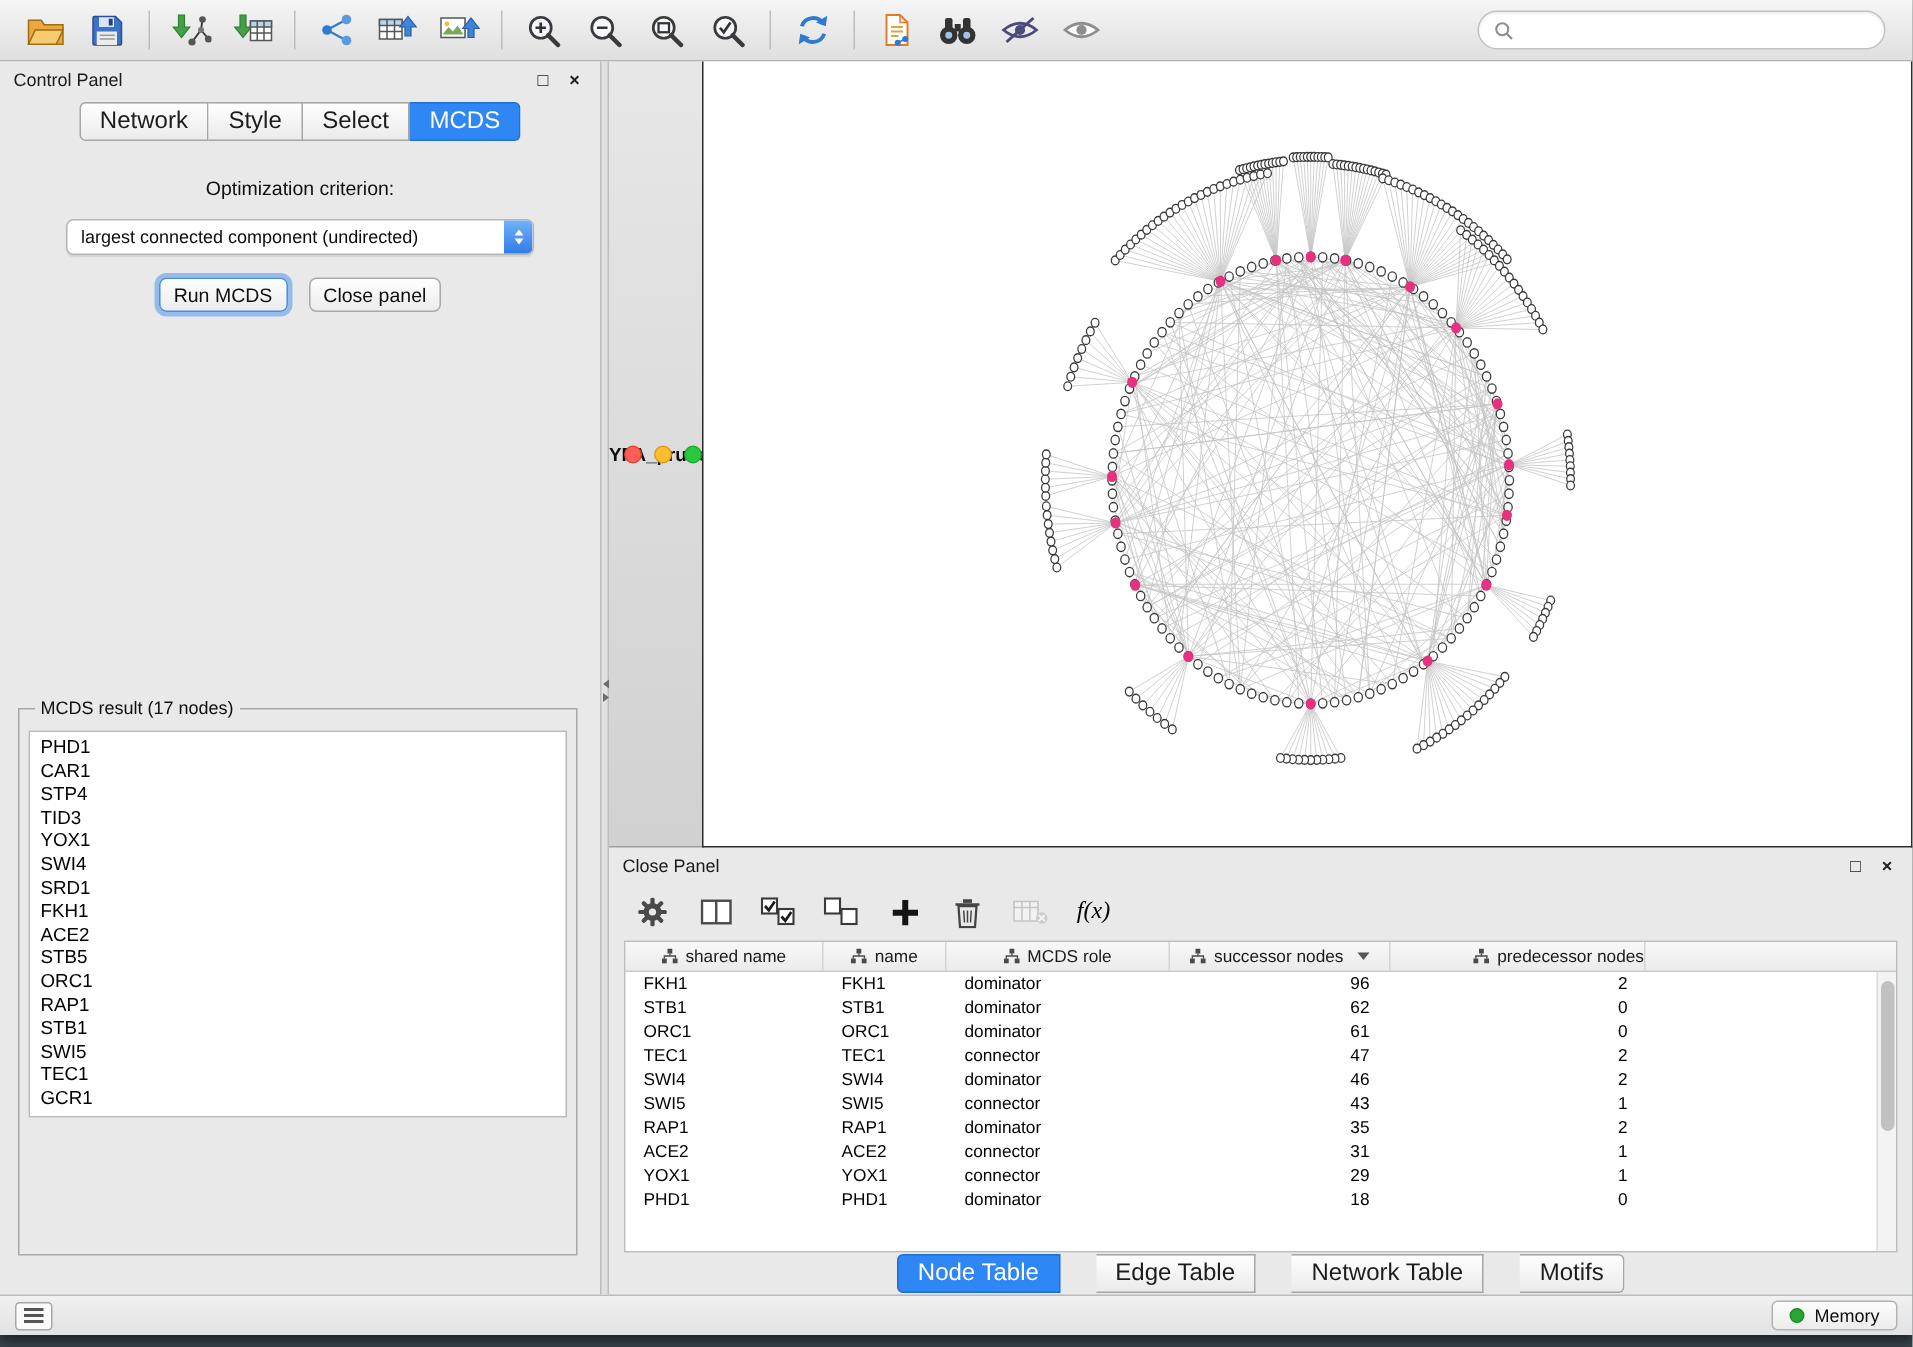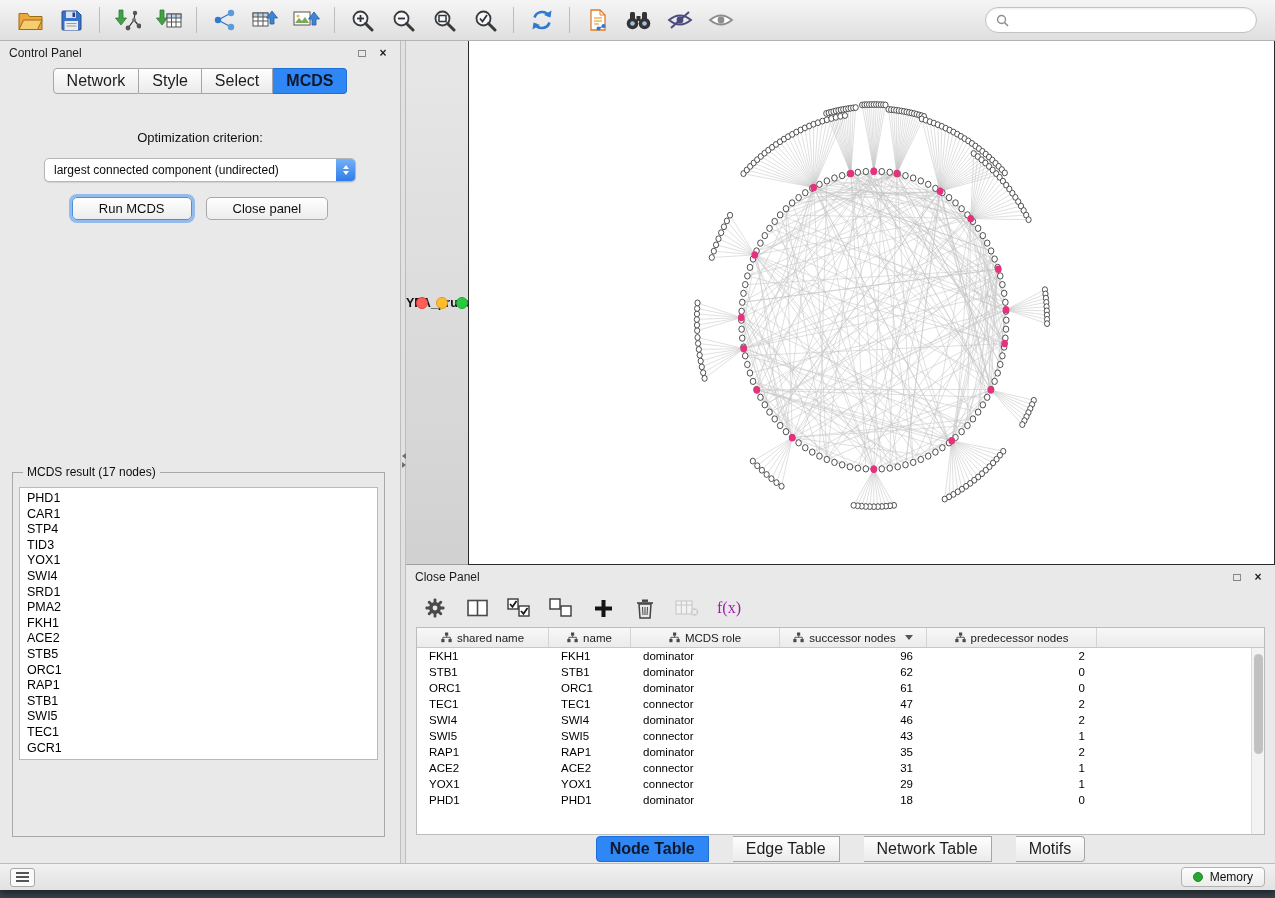--- a/index.html
+++ b/index.html
@@ -20,30 +20,30 @@
 
 
 .control-panel{flex:0 0 400px;width:400px;background:#e9e9e9;display:flex;flex-direction:column;}
 .panel-header{height:24px;flex:0 0 24px;display:flex;align-items:center;padding:0 9px;font-size:12px;color:#1b1b1b;}
 .panel-header .ph-title{flex:1;}
 .ph-btn{width:16px;height:16px;display:flex;align-items:center;justify-content:center;font-size:12px;color:#222;margin-left:5px;font-weight:bold;}
 .cp-tabs{display:flex;justify-content:center;margin:3px 0 10px;flex:0 0 auto;}
 .ctab{font-size:16px;padding:3px 13px;border:1px solid #a6a6a6;border-left:none;background:linear-gradient(#fefefe,#ebebeb);color:#1d1d1d;white-space:nowrap;}
 .ctab:first-child{border-left:1px solid #a6a6a6;border-radius:4px 0 0 4px;}
 .ctab:last-child{border-radius:0 4px 4px 0;}
-.ctab.sel{background:#2e87f5;border-color:#1f6fd6;color:#0f172a;font-weight:bold;}
+.ctab.sel{background:#2e87f5;border-color:#1f6fd6;color:#ffffff;}
 .cp-controls{text-align:center;flex:0 0 auto;}
-.opt-label{font-size:13px;color:#101010;margin:26px 0 13px;}
+.opt-label{font-size:13px;color:#101010;margin:14px 0 13px;}
 .dropdown{width:312px;height:24px;margin:0 auto;background:#fff;border:1px solid #b6b6b6;border-radius:5px;display:flex;align-items:center;box-shadow:0 1px 1px rgba(0,0,0,.1);overflow:hidden;}
 .dd-text{flex:1;font-size:12px;text-align:left;padding-left:9px;color:#0c0c0c;white-space:nowrap;}
 .dd-cap{flex:0 0 19px;height:24px;background:linear-gradient(#76b3fa,#2d79e8);display:flex;flex-direction:column;align-items:center;justify-content:center;gap:2px;}
 .dd-cap .up{width:0;height:0;border-left:3.5px solid transparent;border-right:3.5px solid transparent;border-bottom:4px solid #fff;}
 .dd-cap .down{width:0;height:0;border-left:3.5px solid transparent;border-right:3.5px solid transparent;border-top:4px solid #fff;}
 .cp-buttons{margin-top:15px;display:flex;justify-content:center;gap:14px;}
-.btn{font-size:13px;padding:3px 26px;background:linear-gradient(#ffffff,#ececec);border:1px solid #a9a9a9;border-radius:5px;color:#0e0e0e;}
+.btn{font-size:13px;padding:3px 9px;background:linear-gradient(#ffffff,#ececec);border:1px solid #a9a9a9;border-radius:5px;color:#0e0e0e;}
 .btn.focused{box-shadow:0 0 0 3px rgba(80,150,240,.55);border-color:#4a90e2;}
 .cp-spacer{flex:1;}
 .mcds-fieldset{margin:0 15px 26px 12px;height:372px;border:1px solid #a8a8a8;padding:8px 6px 6px;display:flex;justify-content:space-between;}
 .mcds-fieldset legend{font-size:12px;color:#0e0e0e;padding:0 4px;margin-left:4px;}
 .mcds-list{flex:1;background:#fff;border:1px solid #b9b9b9;overflow:hidden;padding:3px 0;}
 .mcds-item{font-size:12.5px;padding:0 7px;color:#000;line-height:15.6px;}
 
 
 .splitter{flex:0 0 6px;background:#e1e1e1;border-left:1px solid #bdbdbd;border-right:1px solid #bdbdbd;position:relative;}
 .split-handle{position:absolute;top:412px;left:0;width:6px;height:18px;display:flex;flex-direction:column;align-items:center;gap:3px;}
@@ -60,29 +60,29 @@
 .light.yellow{background:#febc2e;border:1px solid #d89e24;}
 .light.green{background:#28c840;border:1px solid #1dad2b;}
 .net-title{position:absolute;left:0;right:0;text-align:center;font-size:12.5px;font-weight:700;color:#0d0d0d;}
 .net-canvas{flex:1;background:#fff;border:1px solid #2a2a2a;border-top:none;position:relative;}
 .net-canvas svg{position:absolute;top:0;left:0;width:100%;height:100%;}
 
 
 .table-section{flex:1;display:flex;flex-direction:column;background:#e9e9e9;min-height:0;}
 .tp-toolbar{flex:0 0 38px;display:flex;align-items:center;padding:0 14px;gap:12px;}
 .tp-icon{width:30px;height:28px;display:flex;align-items:center;justify-content:center;}
-.fx{font-family:"Liberation Serif",serif;font-size:16px;color:#a21caf;}
+.fx{font-family:"Liberation Serif",serif;font-style:italic;font-size:16px;color:#000000;}
 .table-wrap{flex:1;margin:0 10px;background:#fff;border:1px solid #bcbcbc;position:relative;overflow:hidden;display:flex;flex-direction:column;}
 .thead{flex:0 0 20px;display:flex;background:linear-gradient(#f8f8f8,#ebebeb);border-bottom:1px solid #c7c7c7;}
 .th{display:flex;align-items:center;justify-content:center;gap:5px;font-size:11.5px;color:#1a1a1a;border-right:1px solid #d4d4d4;position:relative;}
 .col0{width:132px;flex:0 0 132px;}
 .col1{width:82px;flex:0 0 82px;}
 .col2{width:149px;flex:0 0 149px;}
 .col3{width:147px;flex:0 0 147px;}
-.col4{width:170px;flex:0 0 170px;}
+.col4{width:170px;flex:0 0 170px;justify-content:flex-end;}
 .colrest{flex:1;border-right:none;}
 .sortarrow{width:0;height:0;border-left:4px solid transparent;border-right:4px solid transparent;border-top:5px solid #555;margin-left:4px;}
 .tbody{flex:1;overflow:hidden;background:#fff;}
 .trow{display:flex;height:16px;align-items:center;}
 .td{font-size:11.5px;color:#000;padding-left:12px;white-space:nowrap;overflow:hidden;}
 .td.num{text-align:right;padding-left:0;}
 .td.col3{padding-right:14px;}
 .td.col4{padding-right:12px;}
 .vscroll{position:absolute;right:0;top:20px;bottom:0;width:13px;background:#f3f3f3;border-left:1px solid #dcdcdc;}
 .vthumb{position:absolute;top:6px;left:2px;width:9px;height:100px;background:#c1c1c1;border-radius:5px;}
@@ -291,21 +291,20 @@
       <fieldset class="mcds-fieldset">
         <legend>MCDS result (17 nodes)</legend>
         <div class="mcds-list">
             <div class="mcds-item">PHD1</div>
             <div class="mcds-item">CAR1</div>
             <div class="mcds-item">STP4</div>
             <div class="mcds-item">TID3</div>
             <div class="mcds-item">YOX1</div>
             <div class="mcds-item">SWI4</div>
             <div class="mcds-item">SRD1</div>
-            <div class="mcds-item">PMA2</div>
             <div class="mcds-item">FKH1</div>
             <div class="mcds-item">ACE2</div>
             <div class="mcds-item">STB5</div>
             <div class="mcds-item">ORC1</div>
             <div class="mcds-item">RAP1</div>
             <div class="mcds-item">STB1</div>
             <div class="mcds-item">SWI5</div>
             <div class="mcds-item">TEC1</div>
             <div class="mcds-item">GCR1</div>
           </div>

